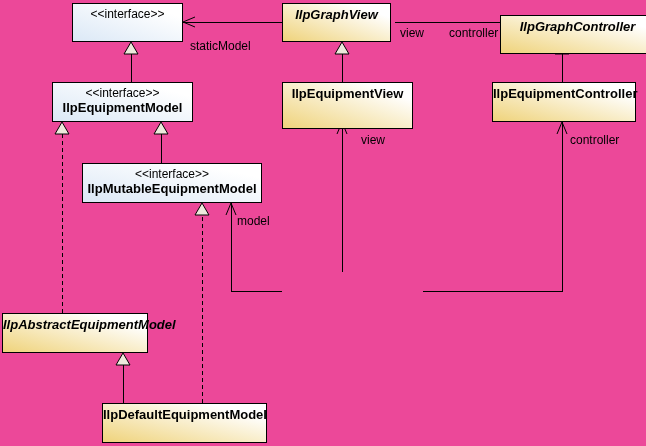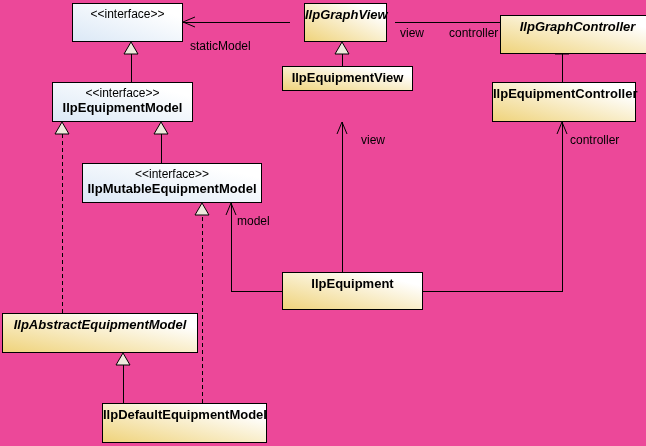--- a/index.html
+++ b/index.html
@@ -80,51 +80,48 @@
     <g>
       <polyline class="gen" points="282,291 231,291 231,203"></polyline>
       <polyline class="vee" points="226,215 231,203 236,215"></polyline>
     </g>
   </svg>
 
   <div class="uml-class interface" style="left:72px;top:3px;width:111px;height:39px">
     <div class="stereotype">&lt;&lt;interface&gt;&gt;</div>
   </div>
 
-  <div class="uml-class abstract" style="left:304px;top:3px;width:83px;height:39px">
+  <div class="uml-class abstract" style="left:282px;top:3px;width:109px;height:39px">
     <div class="cname">IlpGraphView</div>
   </div>
 
   <div class="uml-class abstract" style="left:500px;top:15px;width:155px;height:39px">
     <div class="cname">IlpGraphController</div>
   </div>
 
   <div class="uml-class interface" style="left:52px;top:82px;width:141px;height:40px">
     <div class="stereotype">&lt;&lt;interface&gt;&gt;</div>
     <div class="cname">IlpEquipmentModel</div>
   </div>
 
-  <div class="uml-class" style="left:282px;top:66px;width:131px;height:25px">
+  <div class="uml-class" style="left:282px;top:82px;width:131px;height:47px">
     <div class="cname">IlpEquipmentView</div>
   </div>
 
   <div class="uml-class" style="left:492px;top:82px;width:144px;height:40px">
     <div class="cname">IlpEquipmentController</div>
   </div>
 
   <div class="uml-class interface" style="left:82px;top:163px;width:180px;height:40px">
     <div class="stereotype">&lt;&lt;interface&gt;&gt;</div>
     <div class="cname">IlpMutableEquipmentModel</div>
   </div>
 
-  <div class="uml-class" style="left:282px;top:272px;width:141px;height:38px">
-    <div class="cname">IlpEquipment</div>
-  </div>
 
-  <div class="uml-class abstract" style="left:2px;top:313px;width:196px;height:40px">
+  <div class="uml-class abstract" style="left:2px;top:313px;width:146px;height:40px">
     <div class="cname">IlpAbstractEquipmentModel</div>
   </div>
 
   <div class="uml-class" style="left:102px;top:403px;width:165px;height:40px">
     <div class="cname">IlpDefaultEquipmentModel</div>
   </div>
 
   <div class="edge-label" style="left:190px;top:40px">staticModel</div>
   <div class="edge-label" style="left:400px;top:27px">view</div>
   <div class="edge-label" style="left:449px;top:27px">controller</div>

